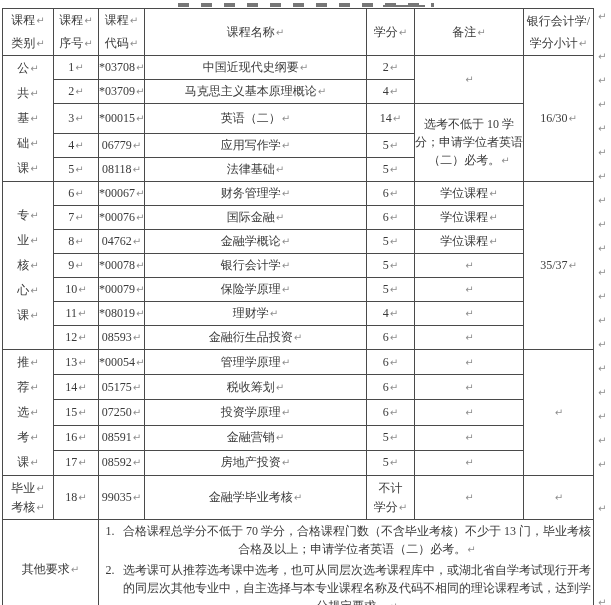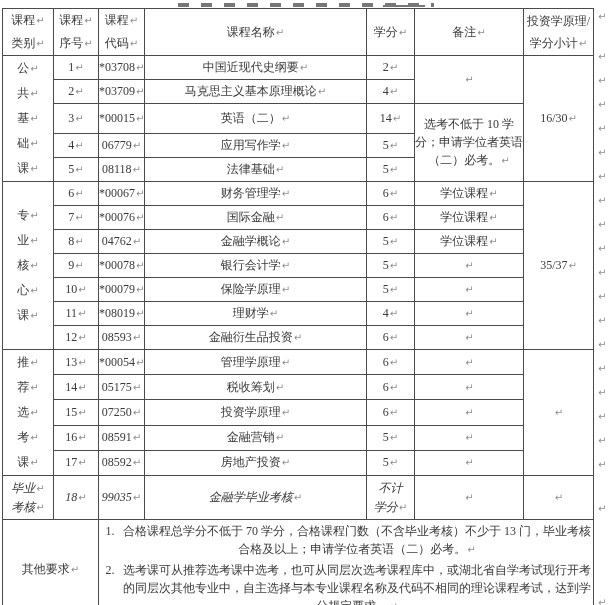--- a/index.html
+++ b/index.html
@@ -2,21 +2,21 @@
 <html><head>
 <meta charset="utf-8">
 <style>
   html,body{margin:0;padding:0;}
   body{width:611px;height:605px;background:#ffffff;position:relative;overflow:hidden;
        font-family:"Liberation Serif","DejaVu Serif",serif;color:#3a3a3a;}
   #plan-table{position:absolute;left:2px;top:8px;border-collapse:collapse;table-layout:fixed;
        width:591px;font-size:12px;}
   #plan-table td,#plan-table th{border:1px solid #4a4a4a;padding:0;text-align:center;
        vertical-align:middle;font-weight:normal;overflow:hidden;}
-  tr.hh{height:40px;} tr.rr{height:24px;} tr.gg{height:44px;font-style:italic;} tr.oo{height:96px;}
+  tr.hh{height:40px;} tr.rr{height:24px;} tr.gg{height:44px;} tr.oo{height:96px;}
   .hdr div{line-height:22px;}
   .cat div{line-height:24px;}
   .lines19 div{line-height:19px;}
   .name{text-align:left;padding-left:7px;}
   .remark-sel{padding:0 5px;line-height:18px;}
   .left-pm{text-align:left;padding-left:5px;}
   .pm{color:#8f8f8f;font-family:"DejaVu Sans",sans-serif;font-size:10px;padding-left:1px;}
   .notes{text-align:left;vertical-align:middle;padding:3px 8px 3px 10px;}
   .note-item{display:flex;line-height:18px;margin:2px 0;}
   .note-num{flex:none;width:22px;}
@@ -56,21 +56,21 @@
           <div>序号<span class="pm">↵</span></div>
         </th>
     <th class="hdr">
           <div>课程<span class="pm">↵</span></div>
           <div>代码<span class="pm">↵</span></div>
         </th>
     <th>课程名称<span class="pm">↵</span></th>
     <th>学分<span class="pm">↵</span></th>
     <th>备注<span class="pm">↵</span></th>
     <th class="hdr">
-          <div>投资学原理/</div>
+          <div>银行会计学/</div>
           <div>学分小计<span class="pm">↵</span></div>
         </th>
   </tr>
 
   <tr class="rr">
     <td class="cat" rowspan="5">
           <div>公<span class="pm">↵</span></div>
           <div>共<span class="pm">↵</span></div>
           <div>基<span class="pm">↵</span></div>
           <div>础<span class="pm">↵</span></div>

